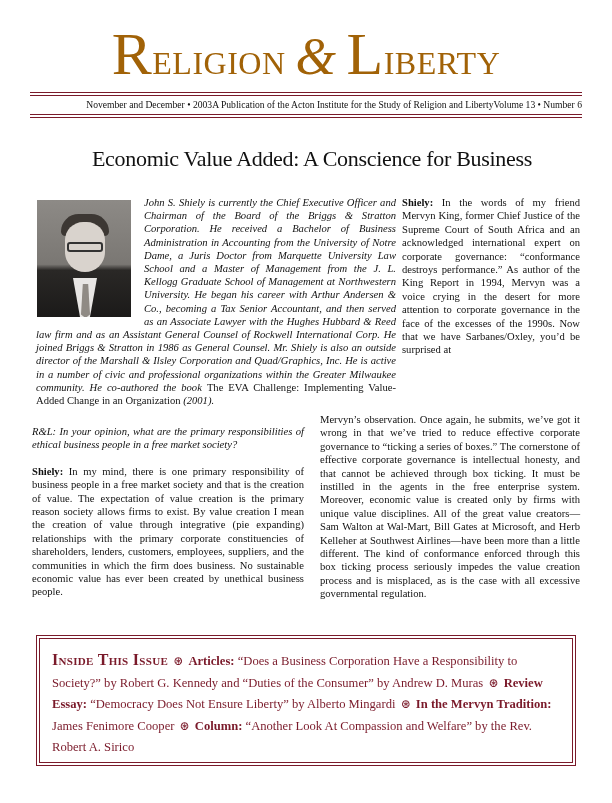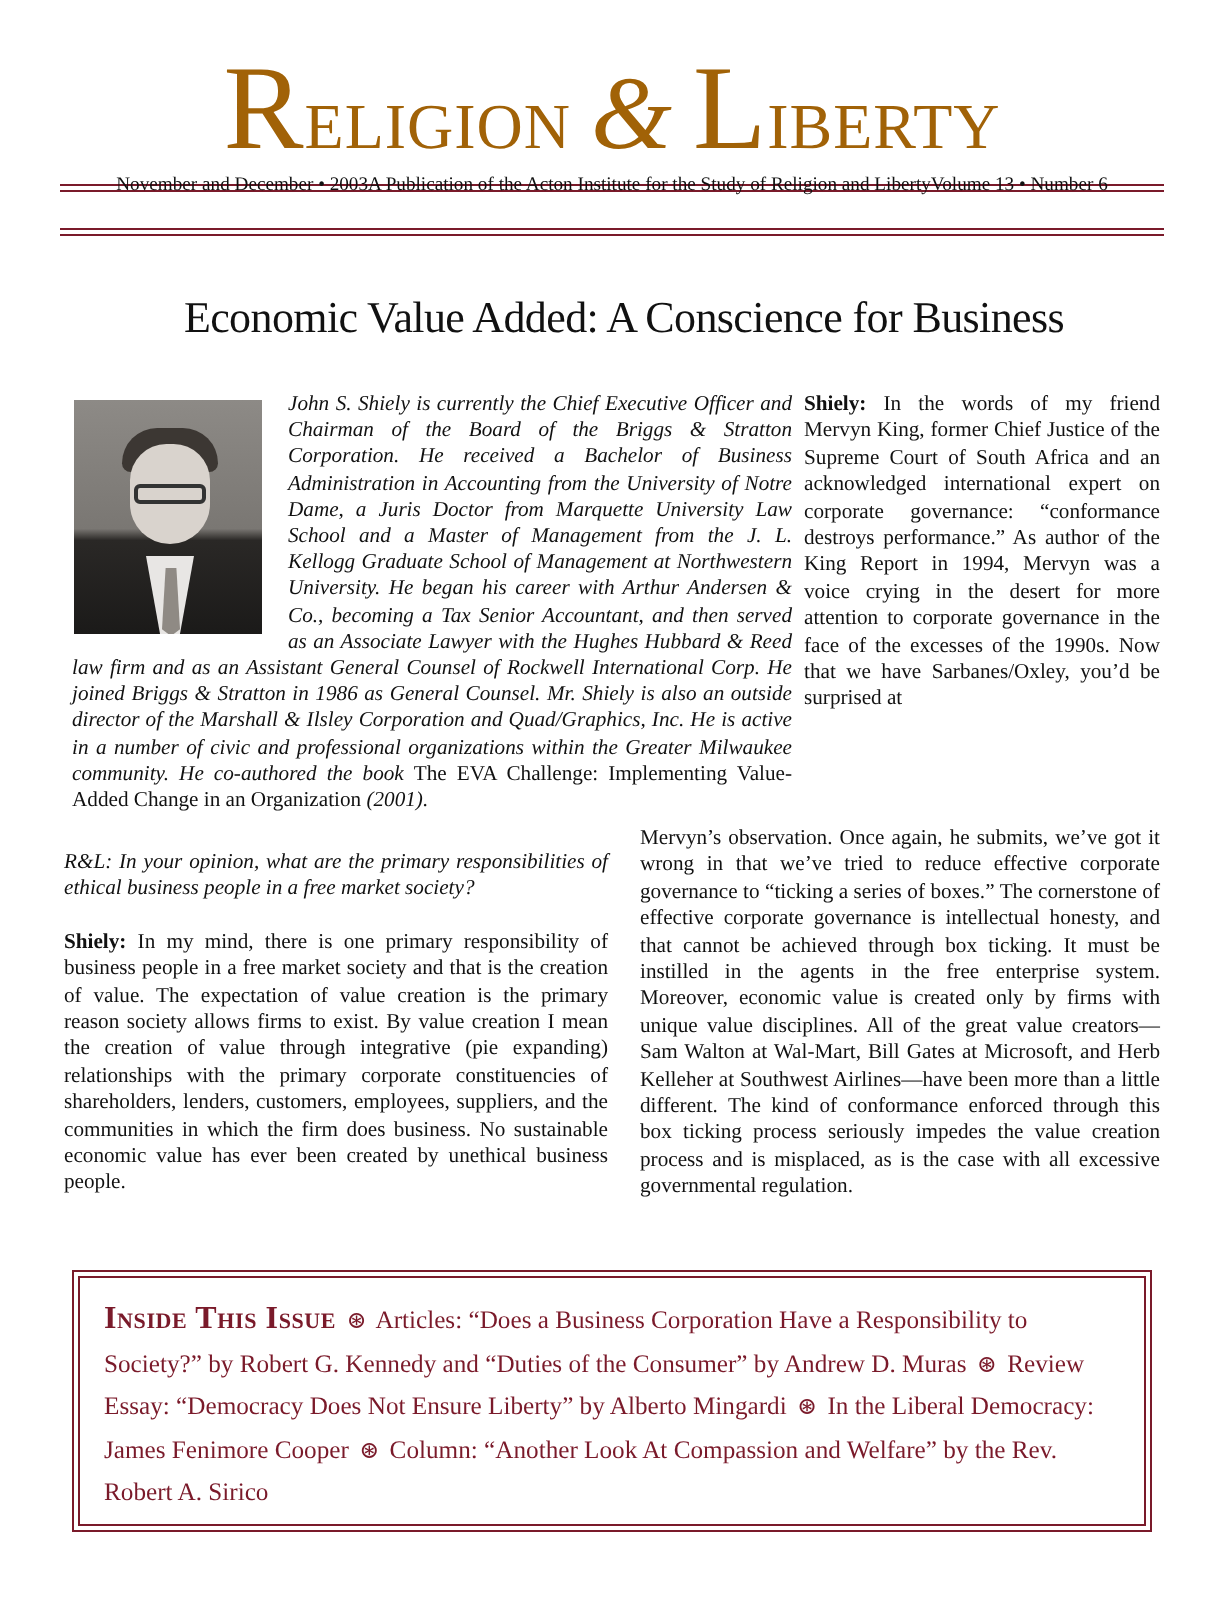--- a/index.html
+++ b/index.html
@@ -11,23 +11,23 @@
     text-align: center; color: #a16207;
     font-family: "Liberation Serif", "DejaVu Serif", serif;
     font-size: 46px; line-height: 60px; letter-spacing: 0.5px;
     font-variant: small-caps; white-space: nowrap;
   }
   .masthead .big { font-size: 60px; }
   .masthead .amp { font-style: italic; font-size: 52px; margin: 0 10px; }
 
   .rule { position: absolute; left: 30px; width: 552px; height: 1px; background: #7a1a2a; }
   .subline {
-    position: absolute; left: 30px; top: 87px; width: 552px;
+    position: absolute; left: 30px; top: 99px; width: 552px;
     font-size: 9.6px; color: #111; white-space: nowrap; line-height: 12px;
-    display: flex; justify-content: center;
+    display: flex; justify-content: flex-end;
   }
 
   .headline {
     position: absolute; left: 0; top: 146px; width: 612px; text-align: center;
     font-size: 22px; color: #111; letter-spacing: -0.3px;
     font-family: "Liberation Serif", "DejaVu Serif", serif;
     padding-left: 12px;
   }
 
   .photo {
@@ -68,21 +68,21 @@
     position: absolute; left: 36px; top: 635px; width: 540px; height: 131px;
     border: 1px solid #7a1a2a; padding: 2px;
   }
   .issue-inner {
     width: 100%; height: 100%; border: 1px solid #7a1a2a;
     padding: 10px 12px 0 12px;
     font-size: 12.6px; line-height: 21.5px; color: #7a1a2a;
   }
   .issue-title { font-variant: small-caps; font-weight: bold; font-size: 16px; letter-spacing: 0.3px; }
   .sep { font-size: 12px; margin: 0 2px; }
-  .label { font-weight: normal; }
+  .label { font-weight: bold; }
 </style>
 </head>
 <body>
 
 <div class="masthead">
   <span class="big">R</span><span>eligion</span><span class="amp">&amp;</span><span class="big">L</span><span>iberty</span>
 </div>
 
 <div class="rule" style="top:92px;"></div>
 <div class="rule" style="top:95px;"></div>
@@ -123,17 +123,17 @@
 </div>
 
 <div class="issue-box">
   <div class="issue-inner">
     <span class="issue-title">Inside This Issue</span>
     <span class="sep">⊛</span>
     <span class="label">Articles:</span><span> “Does a Business Corporation Have a Responsibility to Society?” by Robert G. Kennedy and “Duties of the Consumer” by Andrew D. Muras</span>
     <span class="sep">⊛</span>
     <span class="label">Review Essay:</span><span> “Democracy Does Not Ensure Liberty” by Alberto Mingardi</span>
     <span class="sep">⊛</span>
-    <span class="label">In the Liberal Democracy:</span><span> James Fenimore Cooper</span>
+    <span class="label">In the Mervyn Tradition:</span><span> James Fenimore Cooper</span>
     <span class="sep">⊛</span>
     <span class="label">Column:</span><span> “Another Look At Compassion and Welfare” by the Rev. Robert A. Sirico</span>
   </div>
 </div>
 
 </body></html>

